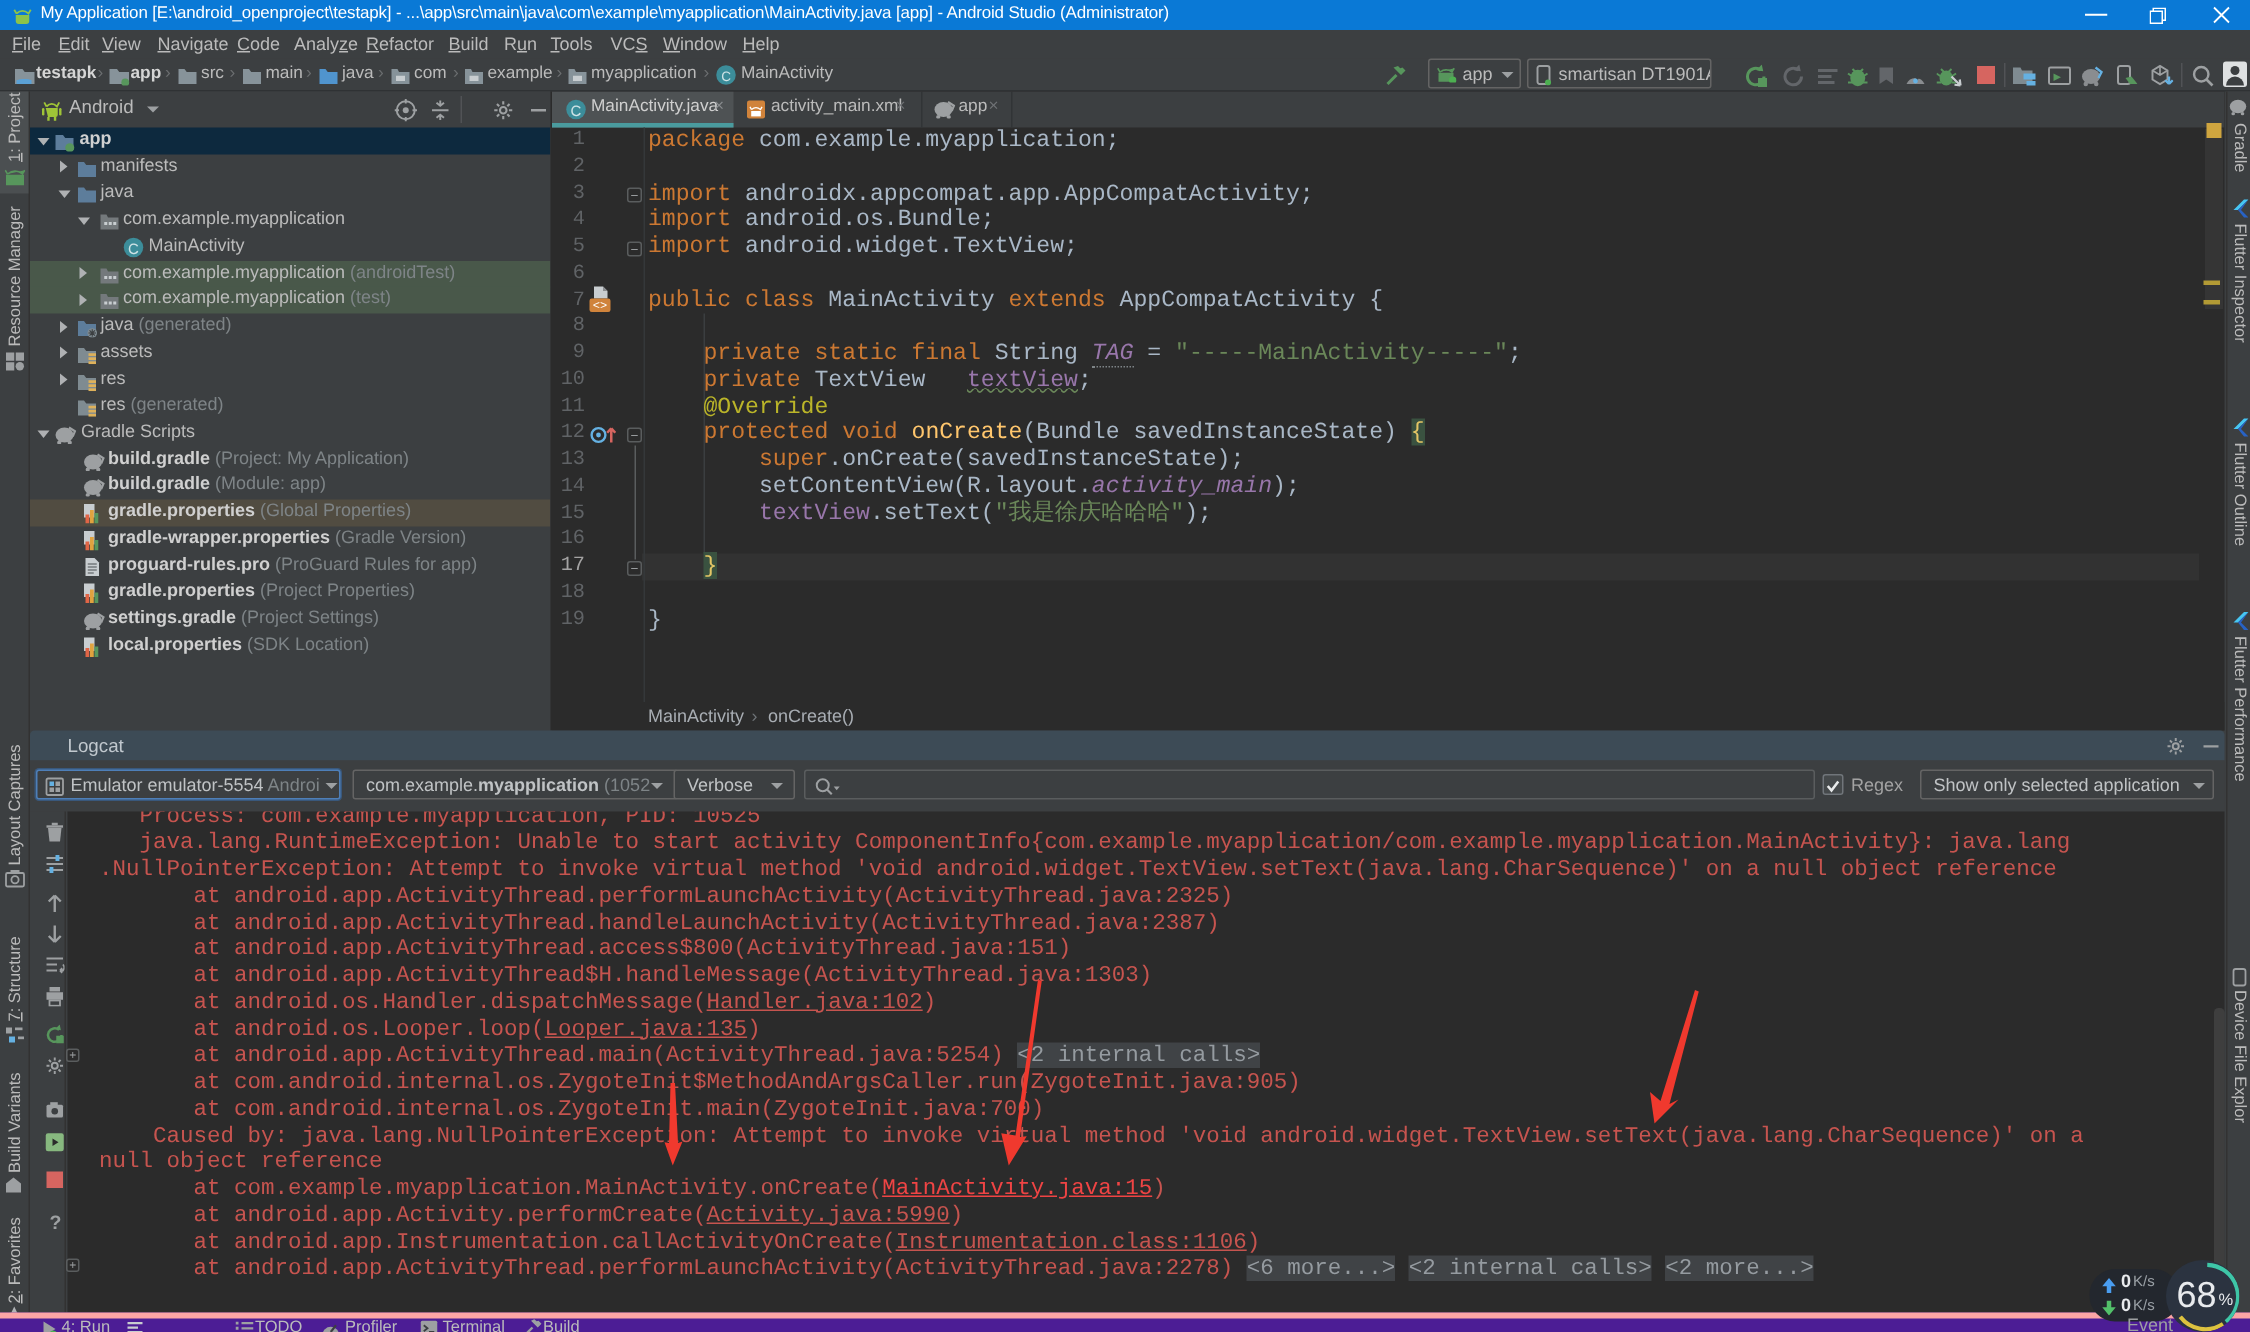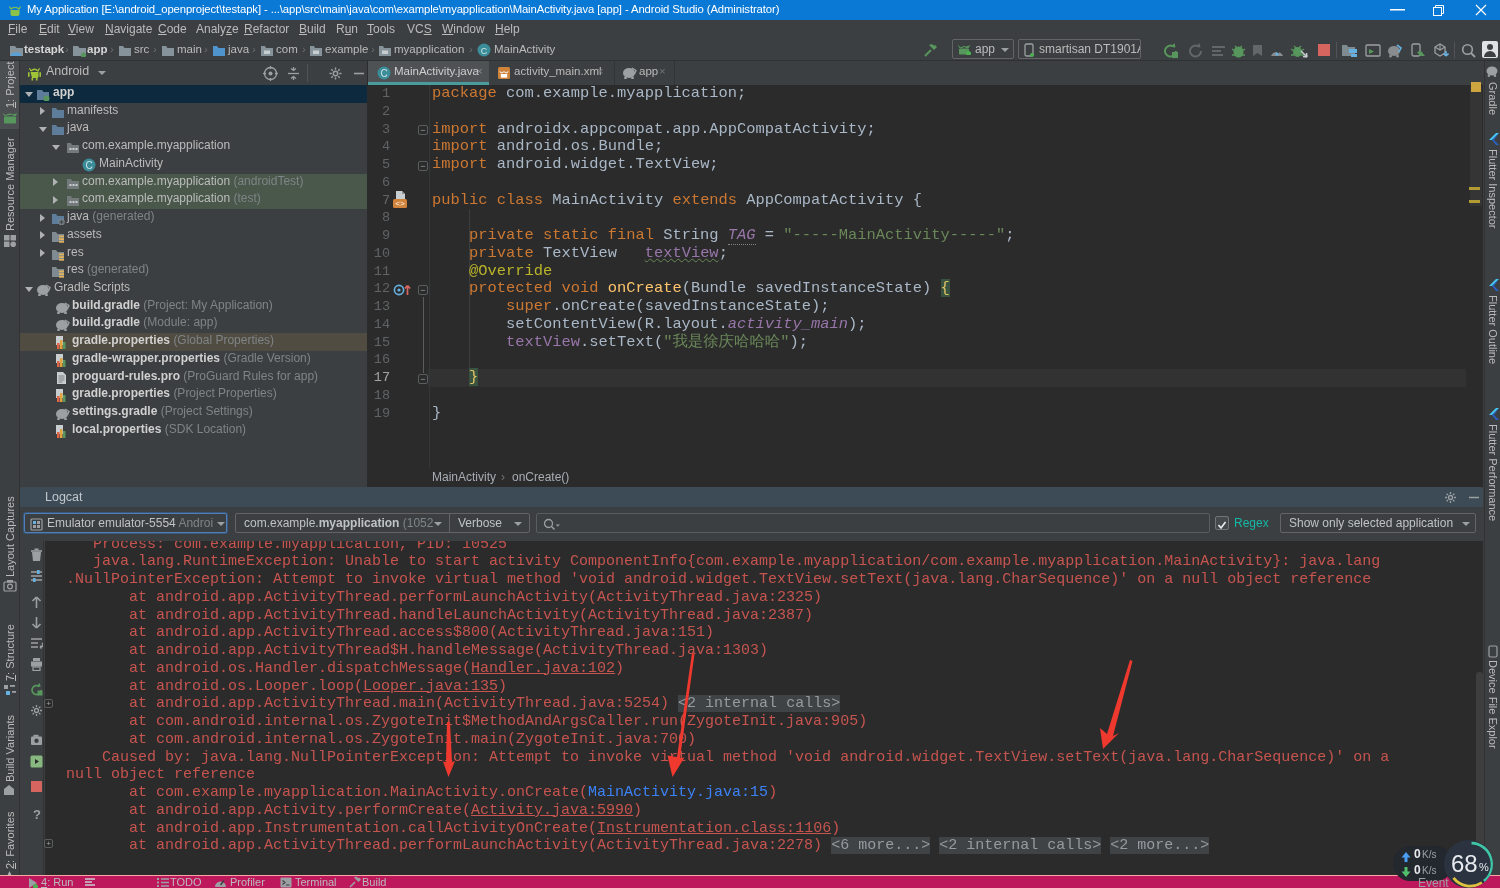--- a/index.html
+++ b/index.html
@@ -41,23 +41,23 @@
 .fold{position:absolute;left:50px;width:10px;height:10px;border:1px solid #5a5d5e;border-radius:2px;color:#9da0a2;font-size:9px;line-height:8px;text-align:center;background:#2b2b2b}
 #bcrumb{position:absolute;left:0;top:407px;width:1115px;height:19px;background:#2b2b2b;color:#999ea4;font-size:12px}
 
 #loghead{left:20px;top:487px;width:1463px;height:20px;background:#3d4b56;color:#c1c8ce;font-size:12.5px;border-radius:3px 3px 0 0}
 #logbar{left:20px;top:507px;width:1463px;height:34px;background:#3c3f41}
 #logstrip{left:20px;top:541px;width:24px;height:334px;background:#3c3f41;border-right:1px solid #323232}
 #console{left:45px;top:541px;width:1438px;height:334px;background:#2b2b2b;overflow:hidden}
 #conpre{position:absolute;left:21px;top:-5.5px;font-family:"Liberation Mono",monospace;font-size:15px;line-height:17.75px;color:#c6544f;white-space:pre}
 #conpre .g{color:#959ba0;background:#404346}
 #conpre .lr{text-decoration:underline}
-#conpre .lb{color:#3b82f6;}
-
-#status{left:0;top:875px;width:1500px;height:13px;background:#be185d;border-top:1px solid #fca5a5;color:#bbbbbb;font-size:11px}
+#conpre .lb{color:#ef4444;text-decoration:underline}
+
+#status{left:0;top:875px;width:1500px;height:13px;background:#4c1d95;border-top:4px solid #fca5a5;color:#bbbbbb;font-size:11px}
 </style></head>
 <body>
 <div id="page">
 <div class="abs" id="title">
       <span class="abs t">My Application [E:\android_openproject\testapk] - ...\app\src\main\java\com\example\myapplication\MainActivity.java [app] - Android Studio (Administrator)</span>
 <svg class="abs" style="left:7px;top:3px" width="16" height="14">
         <path d="M4 6 Q8 2.5 12 6l1.5-2.5M4 6L2.5 3.5" stroke="#8bc34a" fill="none" stroke-width="1.2"></path>
         <path d="M3.5 7h9v4q0 2-2 2h-5q-2 0-2-2z" fill="#8bc34a"></path>
       </svg>
 <svg class="abs" style="left:1390px;top:9px" width="15" height="2">
@@ -597,21 +597,21 @@
 <div class="combo" style="left:516px;top:6px;width:674px;border-color:#5a5d5e">
  <svg class="abs" style="left:6px;top:4px" width="18" height="13">
           <circle cx="5.5" cy="5.5" r="4" fill="none" stroke="#9da0a2" stroke-width="1.3"></circle>
           <path d="M8.5 8.5l3 3" stroke="#9da0a2" stroke-width="1.4"></path>
           <path d="M13 5l2.5 3 2.5-3z" fill="#9da0a2" transform="scale(0.8) translate(3,3)"></path>
         </svg>
       </div>
 <div class="abs" style="left:1195px;top:9px;width:14px;height:14px;background:#45494b;border:1px solid #70757a;border-radius:2px"><svg width="12" height="12">
           <path d="M2.5 6l2.5 3 4.5-6" stroke="#e8eaeb" stroke-width="1.7" fill="none"></path>
         </svg></div>
-<span class="abs" style="left:1214px;top:9px;color:#14b8a6;font-size:12px">Regex</span>
+<span class="abs" style="left:1214px;top:9px;color:#a3a3a3;font-size:12px">Regex</span>
 <div class="combo" style="left:1260px;top:6px;width:196px">
  <span class="abs" style="left:8px;top:2px;color:#c0c3c5;font-size:12px">Show only selected application</span>
         <i class="carets" style="left:181px;top:8px"></i>
       </div>
 </div>
 <div class="abs" id="logstrip">
 <svg class="abs" style="left:10px;top:7px" width="13" height="14">
         <path d="M2 4h9l-1 9H3z" fill="#9da0a2"></path>
         <rect x="1" y="2.2" width="11" height="1.6" fill="#9da0a2"></rect>
         <rect x="4.5" y="0.5" width="4" height="1.7" fill="#9da0a2"></rect>

